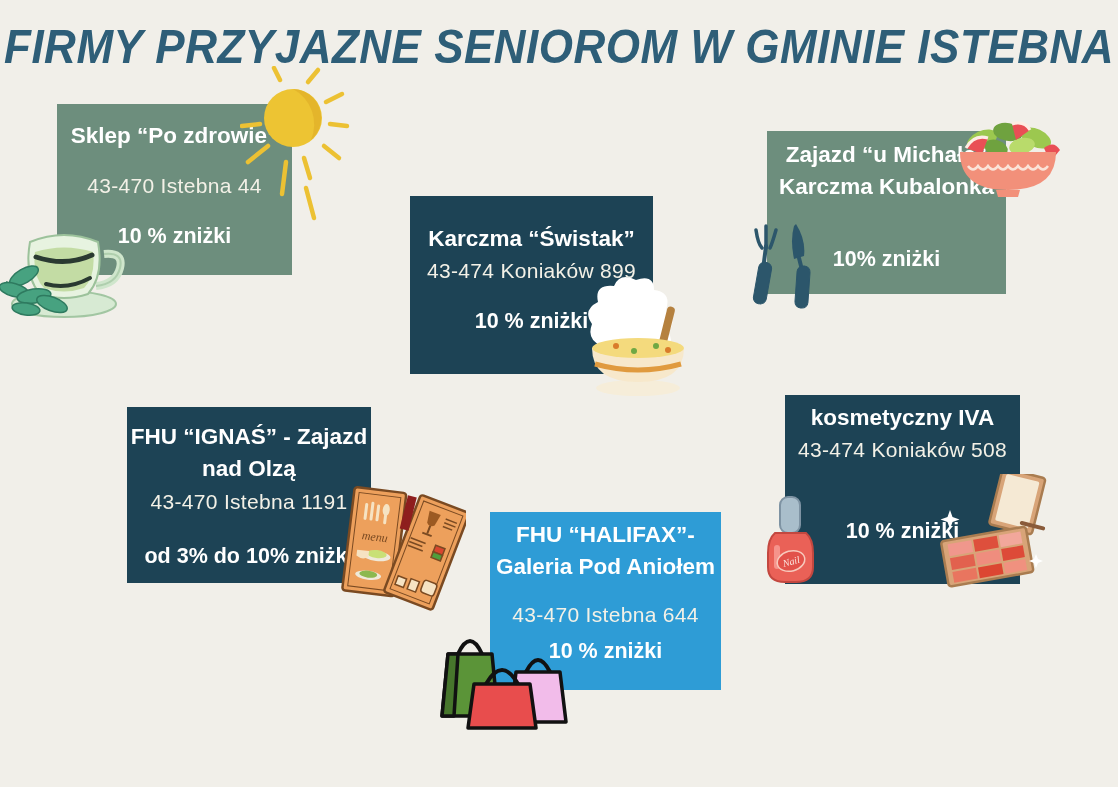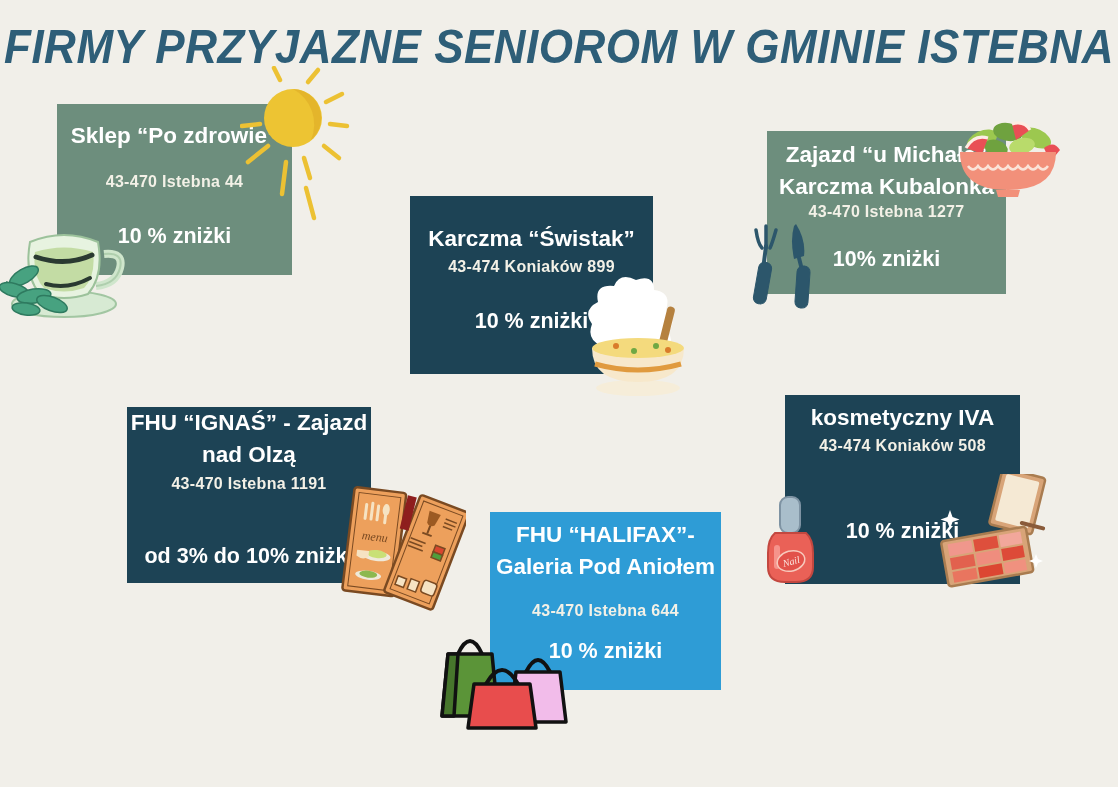--- a/index.html
+++ b/index.html
@@ -21,30 +21,30 @@
   .card {
     position:absolute; z-index:1;
     display:flex; flex-direction:column; align-items:center; text-align:center;
     color:#FFFFFF;
   }
   .card > * { position:relative; z-index:5; }
   .card.sage { background:var(--sage,#6D8E7D); }
   .card.teal { background:var(--teal,#1D4355); }
   .card.blue { background:var(--blue,#2E9CD6); }
   .card .name span { display:block; font-size:22.5px; font-weight:700; line-height:1.4; }
-  .card .address { display:block; font-size:16px; font-weight:700; letter-spacing:0.3px; color:#F3F1E7; line-height:1.3; }
+  .card .address { display:block; font-size:21px; font-weight:400; letter-spacing:0.3px; color:#F3F1E7; line-height:1.3; }
   .card .discount { font-size:21.5px; font-weight:700; margin-top:auto; }
 
   #card-1 { left:57px;  top:104px; width:235px; height:171px; padding-top:16px; }
   #card-1 .address { margin-top:20px; }   #card-1 .discount { margin-bottom:26px; }
   #card-2 { left:410px; top:196px; width:243px; height:178px; padding-top:27px; }
   #card-2 .address { margin-top:2px; }    #card-2 .discount { margin-bottom:40px; }
   #card-3 { left:767px; top:131px; width:239px; height:163px; padding-top:8px; }
   #card-3 .address { margin-top:0; }      #card-3 .discount { margin-bottom:22px; }
-  #card-4 { left:127px; top:407px; width:244px; height:176px; }
+  #card-4 { left:127px; top:407px; width:244px; height:176px; padding-top:14px; }
   #card-4 .address { margin-top:4px; }    #card-4 .discount { margin-bottom:14px; }
   #card-5 { left:490px; top:512px; width:231px; height:178px; padding-top:7px; }
   #card-5 .address { margin-top:19px; }    #card-5 .discount { margin-bottom:26px; }
   #card-6 { left:785px; top:395px; width:235px; height:189px; padding-top:7px; }
   #card-6 .address { margin-top:2px; }    #card-6 .discount { margin-bottom:40px; }
 
   
   .illus { position:absolute; z-index:4; }
   #sun     { left:240px; top:66px; }
   #tea     { left:0px;   top:210px; }
@@ -82,21 +82,20 @@
     </div>
     <span class="address">43-474 Koniaków 899</span>
     <span class="discount">10 % zniżki</span>
   </div>
 
   <div class="card sage" id="card-3">
     <div class="name">
       <span>Zajazd “u Michała”</span>
       <span>Karczma Kubalonka</span>
     </div>
-    <span class="address">43-470 Istebna 1277</span>
     <span class="discount">10% zniżki</span>
   </div>
 
   <div class="card teal" id="card-4">
     <div class="name">
       <span>FHU “IGNAŚ” - Zajazd</span>
       <span>nad Olzą</span>
     </div>
     <span class="address">43-470 Istebna 1191</span>
     <span class="discount">od 3% do 10% zniżki</span>

